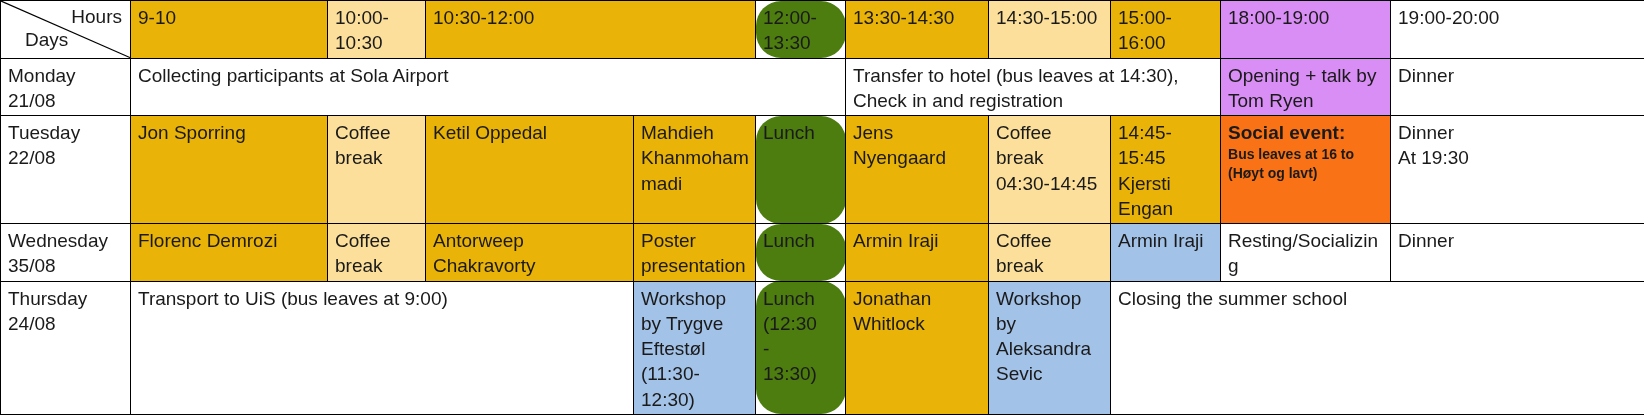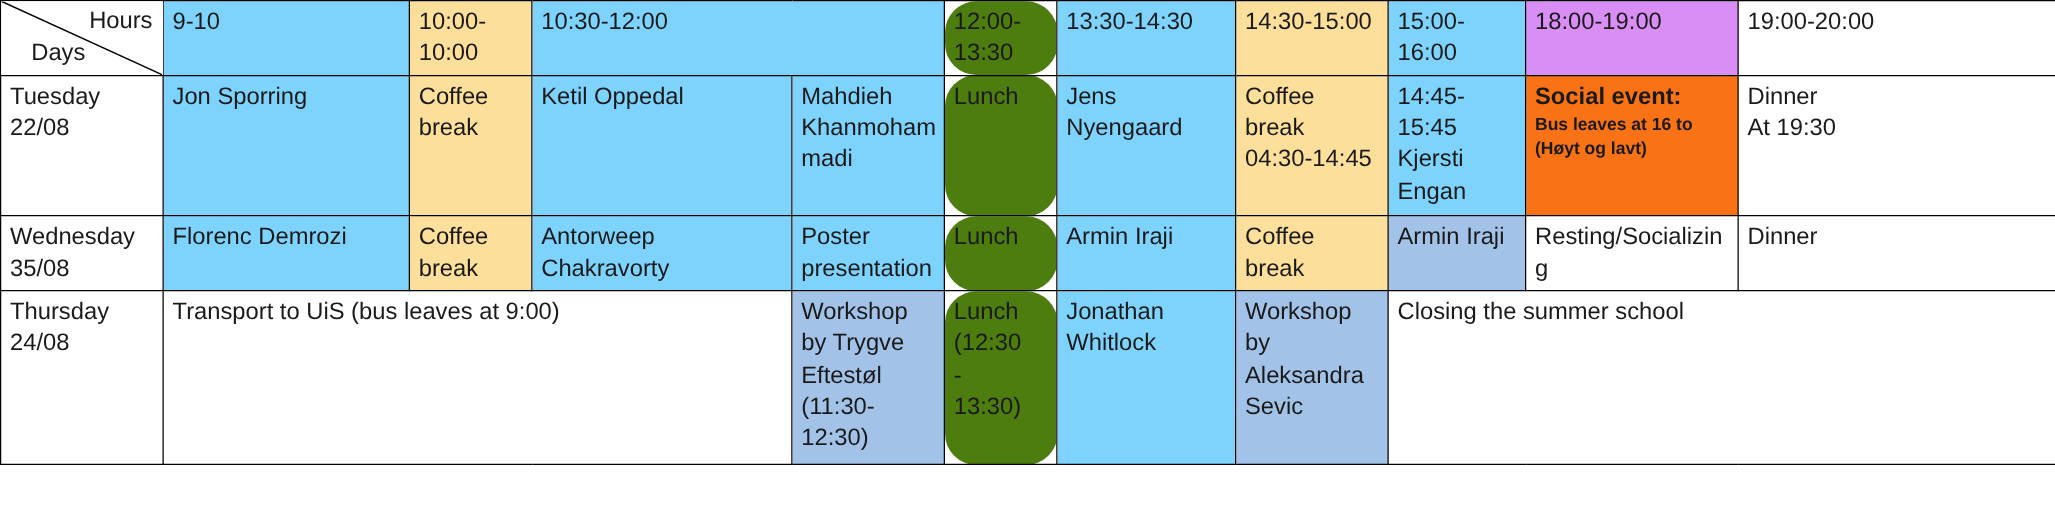--- a/index.html
+++ b/index.html
@@ -23,21 +23,21 @@
     border: 1px solid #000000;
     vertical-align: top;
     padding: 4px 6px 2px 7px;
     font-size: 19px;
     line-height: 1.33;
     overflow: hidden;
     word-wrap: break-word;
     overflow-wrap: break-word;
   }
   
-  .c-green  { background: #7dd3fc; }
+  .c-green  { background: #eab308; }
   .c-yellow { background: #fcdf9a; }
   .c-orange { background: #4d7c0f; border-radius: 25px; }
   .c-purple { background: #d98ef5; }
   .c-cyan   { background: #f97316; font-weight: bold; }
   .c-blue   { background: #a3c2e8; }
   .c-white  { background: #ffffff; }
 
   
   td.corner {
     position: relative;
@@ -85,30 +85,43 @@
   <tbody>
       <tr>
     <td class="corner" rowspan="1">
       <svg class="diag" viewBox="0 0 130 55" preserveAspectRatio="none">
         <line x1="0" y1="0" x2="130" y2="55" stroke="#000000" stroke-width="1.2" vector-effect="non-scaling-stroke"></line>
       </svg>
       <span class="hours-lbl">Hours</span>
       <span class="days-lbl">Days</span>
     </td>
     <td class="c-green">9-10</td>
-    <td class="c-yellow">10:00-10:00</td>
+    <td class="c-yellow">10:00-10:30</td>
     <td class="c-green" colspan="2">10:30-12:00</td>
     <td class="c-orange">12:00-13:30</td>
     <td class="c-green">13:30-14:30</td>
     <td class="c-yellow">14:30-15:00</td>
     <td class="c-green">15:00-16:00</td>
     <td class="c-purple">18:00-19:00</td>
     <td class="c-white">19:00-20:00</td>
   </tr>
 
+  <tr>
+    <td class="c-white">
+      <div>Monday</div>
+      <div>21/08</div>
+    </td>
+    <td class="c-white" colspan="5">Collecting participants at Sola Airport</td>
+    <td class="c-white" colspan="3">
+      <div>Transfer to hotel (bus leaves at 14:30),</div>
+      <div>Check in and registration</div>
+    </td>
+    <td class="c-purple">Opening + talk by Tom Ryen</td>
+    <td class="c-white">Dinner</td>
+  </tr>
 
   <tr>
     <td class="c-white">
       <div>Tuesday</div>
       <div>22/08</div>
     </td>
     <td class="c-green">Jon Sporring</td>
     <td class="c-yellow">Coffee break</td>
     <td class="c-green">Ketil Oppedal</td>
     <td class="c-green">Mahdieh Khanmohammadi</td>

